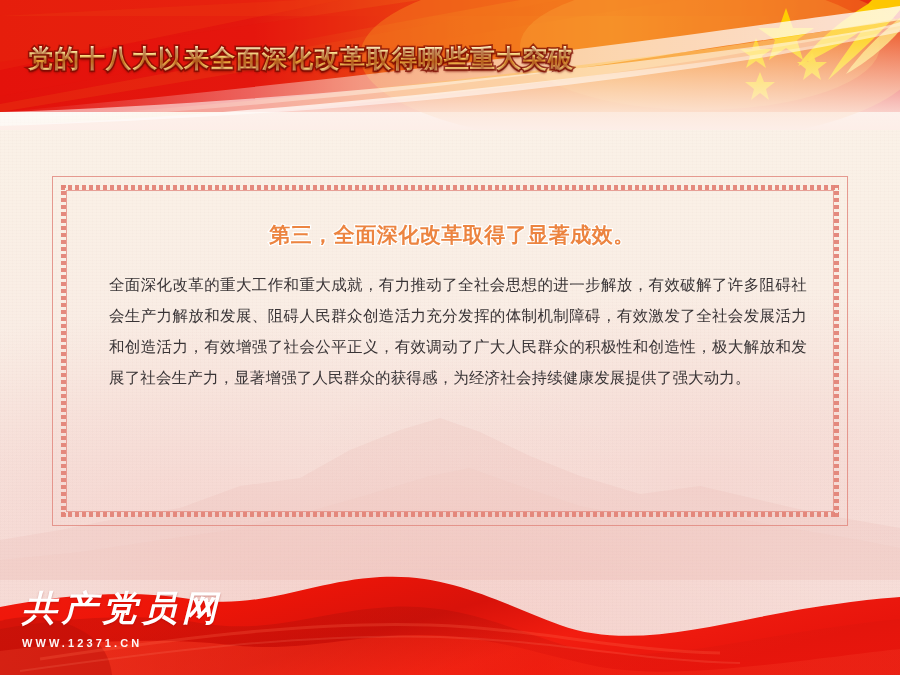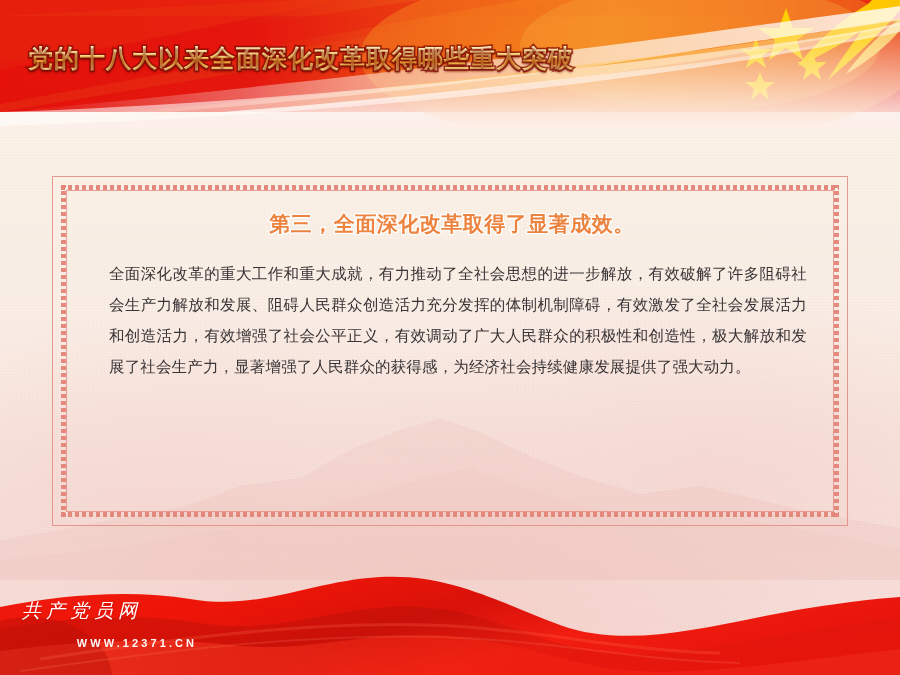--- a/index.html
+++ b/index.html
@@ -118,21 +118,21 @@
   }
 
   .box-body {
     position: absolute;
     inset: 0;
     padding: 26px 32px 0 32px;
     box-sizing: border-box;
   }
 
   .section-heading {
-    margin: 0;
+    margin: 11px;
     padding: 0;
     font-size: 21px;
     font-weight: bold;
     line-height: 1.2;
     letter-spacing: 0.5px;
     color: #ec8440;
     -webkit-text-stroke: 2.2px #ffffff;
     paint-order: stroke fill;
     text-align: center;
     text-shadow:
@@ -166,38 +166,37 @@
   }
   .footer-svg { position: absolute; inset: 0; }
 
   .logo {
     position: absolute;
     left: 22px;
     bottom: 26px;
     width: 230px;
   }
   .logo-mark {
-    font-size: 19px;
-    font-weight: normal;
+    font-size: 35px;
+    font-weight: bold;
     color: #ffffff;
     letter-spacing: 5px;
     line-height: 1.05;
     font-style: italic;
     text-shadow: 0 1px 2px rgba(140,0,0,0.35);
     font-family: "DejaVu Serif", "Liberation Serif", serif;
   }
   .logo-url {
-    margin-top: 16px;
+    margin-top: 10px;
     font-size: 11px;
     letter-spacing: 3.1px;
     color: #ffffff;
     font-family: "Liberation Sans", sans-serif;
     font-weight: bold;
     opacity: 0.97;
-    text-align: center;
   }
 </style>
 </head>
 <body>
 
 <div class="slide">
 
   <div class="paper-bg"></div>
   <div class="paper-noise"></div>
 

